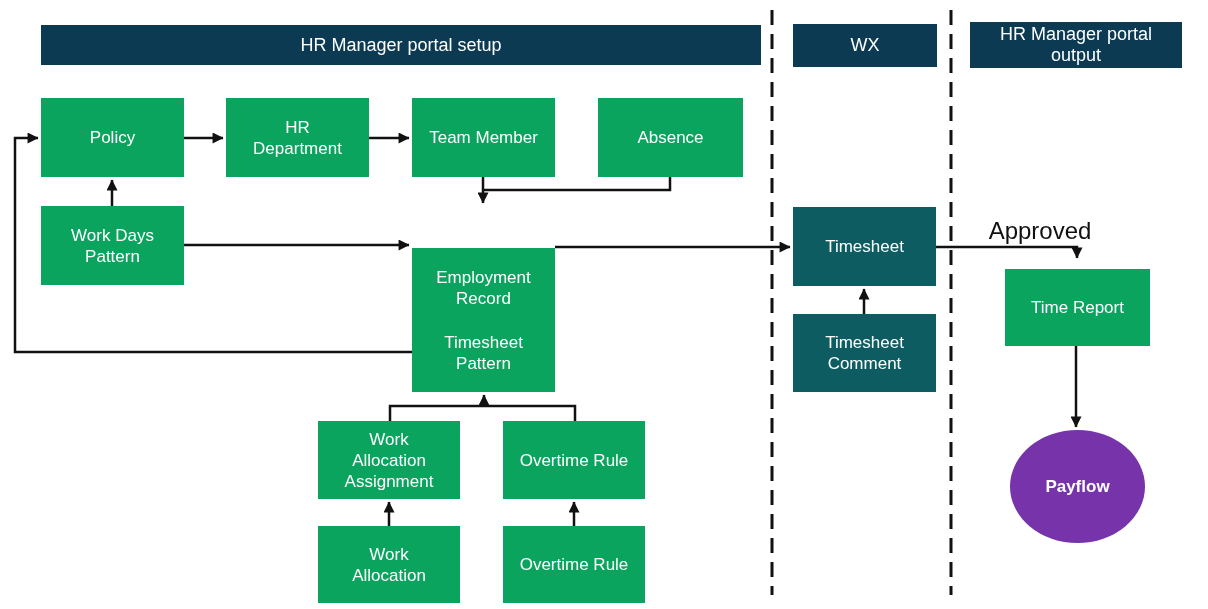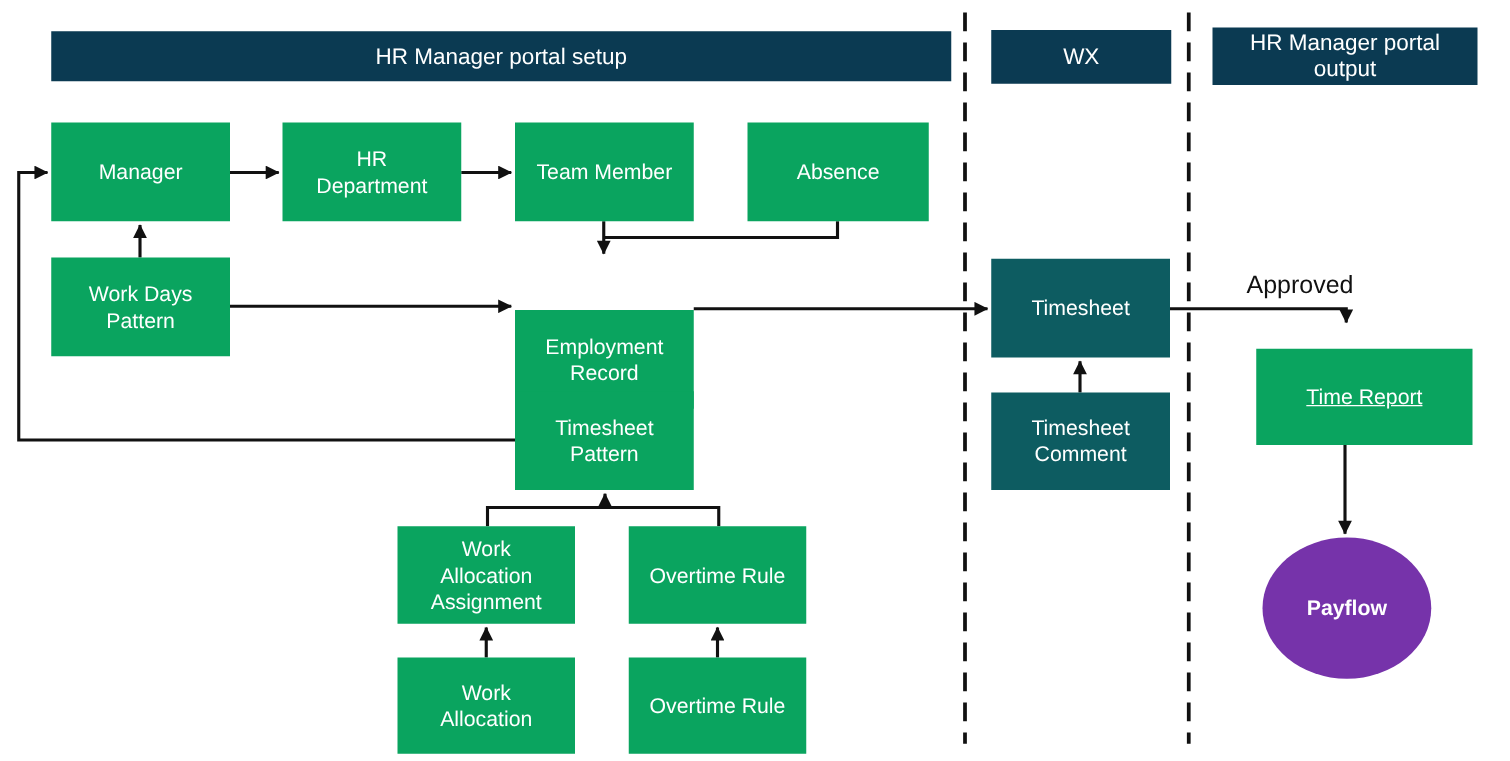--- a/index.html
+++ b/index.html
@@ -29,21 +29,21 @@
     white-space: pre-line;
   }
   .green  { background: var(--green, #0aa45f); }
   .teal   { background: var(--teal, #0d5c61); }
   .header { background: var(--navy, #0b3a52); font-size: 18px; }
   .circle { background: var(--purple, #7633aa); border-radius: 50%; }
 
   .edge-label {
     position: absolute;
     color: #111111;
-    font-size: 20px;
+    font-size: 24px;
     text-align: center;
     white-space: nowrap;
   }
 </style>
 </head>
 <body>
 
 <div class="canvas">
 
   <svg class="wires" viewBox="0 0 1208 609">
@@ -72,21 +72,21 @@
     <path class="wire" d="M864,314 V289" marker-end="url(#arrowhead)"></path>
     <path class="wire" d="M936,247 H1077 V258" marker-end="url(#arrowhead)"></path>
     <path class="wire" d="M1076,338 V427" marker-end="url(#arrowhead)"></path>
   </svg>
 
   <div class="node header" style="left:41px; top:25px; width:720px; height:40px;">HR Manager portal setup</div>
   <div class="node header" style="left:793px; top:24px; width:144px; height:43px;">WX</div>
   <div class="node header" style="left:970px; top:22px; width:212px; height:46px;">HR Manager portal
 output</div>
 
-  <div class="node green" style="left:41px; top:98px; width:143px; height:79px;">Manager</div>
+  <div class="node green" style="left:41px; top:98px; width:143px; height:79px;">Policy</div>
   <div class="node green" style="left:226px; top:98px; width:143px; height:79px;">HR
 Department</div>
   <div class="node green" style="left:412px; top:98px; width:143px; height:79px;">Team Member</div>
   <div class="node green" style="left:598px; top:98px; width:145px; height:79px;">Absence</div>
   <div class="node green" style="left:41px; top:206px; width:143px; height:79px;">Work Days
 Pattern</div>
   <div class="node green" style="left:412px; top:206px; width:143px; height:79px;margin-top:42px;">Employment
 Record</div>
   <div class="node green" style="left:412px; top:313px; width:143px; height:79px;">Timesheet
 Pattern</div>
@@ -95,18 +95,18 @@
 Assignment</div>
   <div class="node green" style="left:503px; top:421px; width:142px; height:78px;">Overtime Rule</div>
   <div class="node green" style="left:318px; top:526px; width:142px; height:77px;">Work
 Allocation</div>
   <div class="node green" style="left:503px; top:526px; width:142px; height:77px;">Overtime Rule</div>
 
   <div class="node teal" style="left:793px; top:207px; width:143px; height:79px;">Timesheet</div>
   <div class="node teal" style="left:793px; top:314px; width:143px; height:78px;">Timesheet
 Comment</div>
 
-  <div class="node green" style="left:1005px; top:279px; width:173px; height:77px;text-decoration:underline;">Time Report</div>
+  <div class="node green" style="left:1005px; top:269px; width:145px; height:77px;">Time Report</div>
   <div class="node circle" style="left:1010px; top:430px; width:135px; height:113px;font-weight:bold;">Payflow</div>
 
   <div class="edge-label" style="left:980px; top:217px; width:120px;">Approved</div>
 
 </div>
 
 </body></html>

